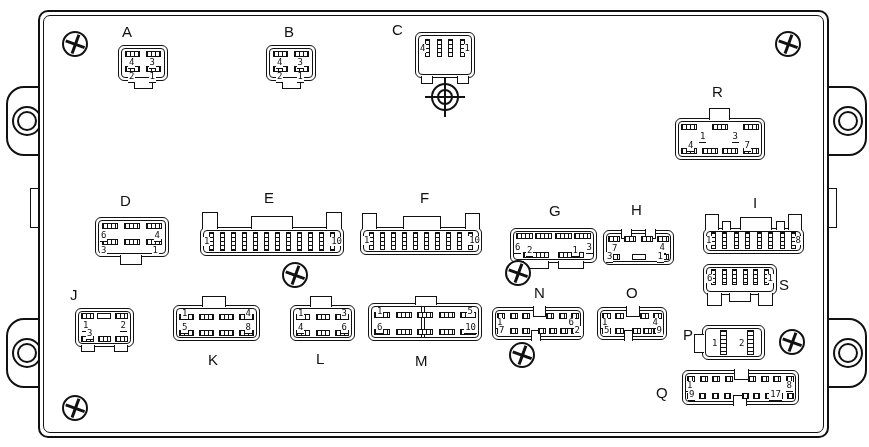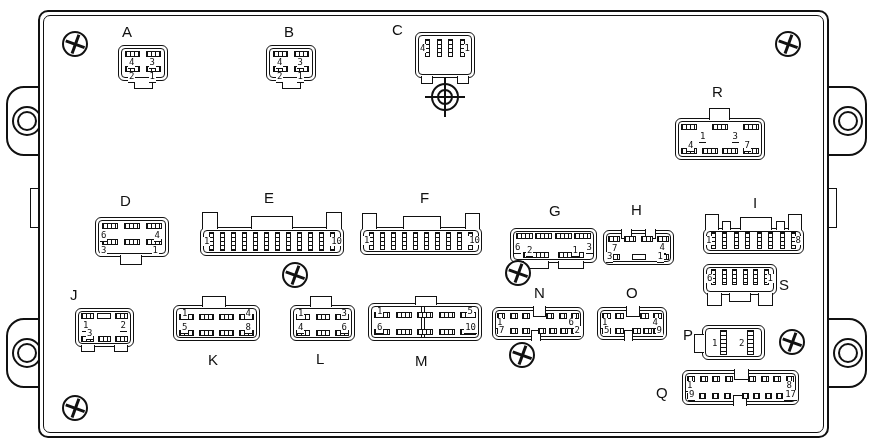--- a/index.html
+++ b/index.html
@@ -470,21 +470,21 @@
     <div class="prow" style="right:4px;width:52px;bottom:5px;--pw:7px">
         <i class="hpin"></i>
         <i class="hpin"></i>
         <i class="hpin"></i>
         <i class="hpin"></i>
         <i class="hpin"></i>
       </div>
     <span class="pnum u" style="left:3px;top:10px">1</span>
     <span class="pnum u" style="right:5px;top:10px">8</span>
     <span class="pnum u" style="left:5px;top:19px">9</span>
-    <span class="pnum u" style="right:1px;top:19px">17</span>
+    <span class="pnum u" style="right:16px;top:19px">17</span>
   </div>
 
   <div class="screw" style="left:62px;top:31px"></div>
   <div class="screw" style="left:775px;top:31px"></div>
   <div class="screw" style="left:62px;top:395px"></div>
   <div class="screw" style="left:282px;top:262px"></div>
   <div class="screw" style="left:505px;top:260px"></div>
   <div class="screw" style="left:509px;top:342px"></div>
   <div class="screw" style="left:779px;top:329px"></div>
 

